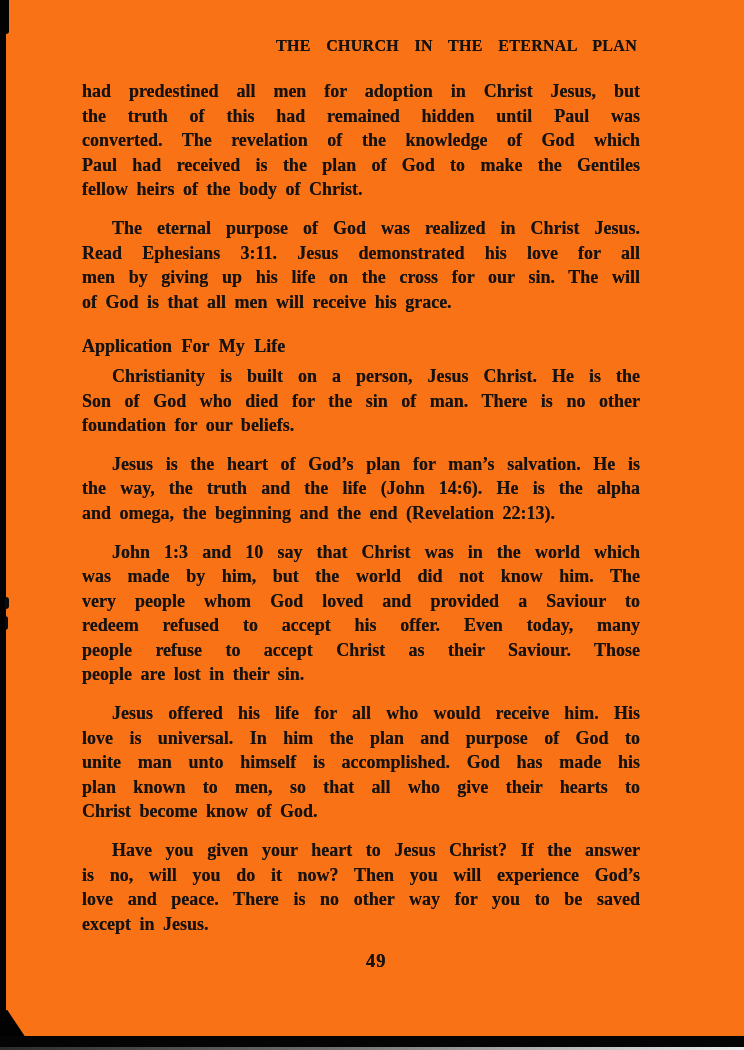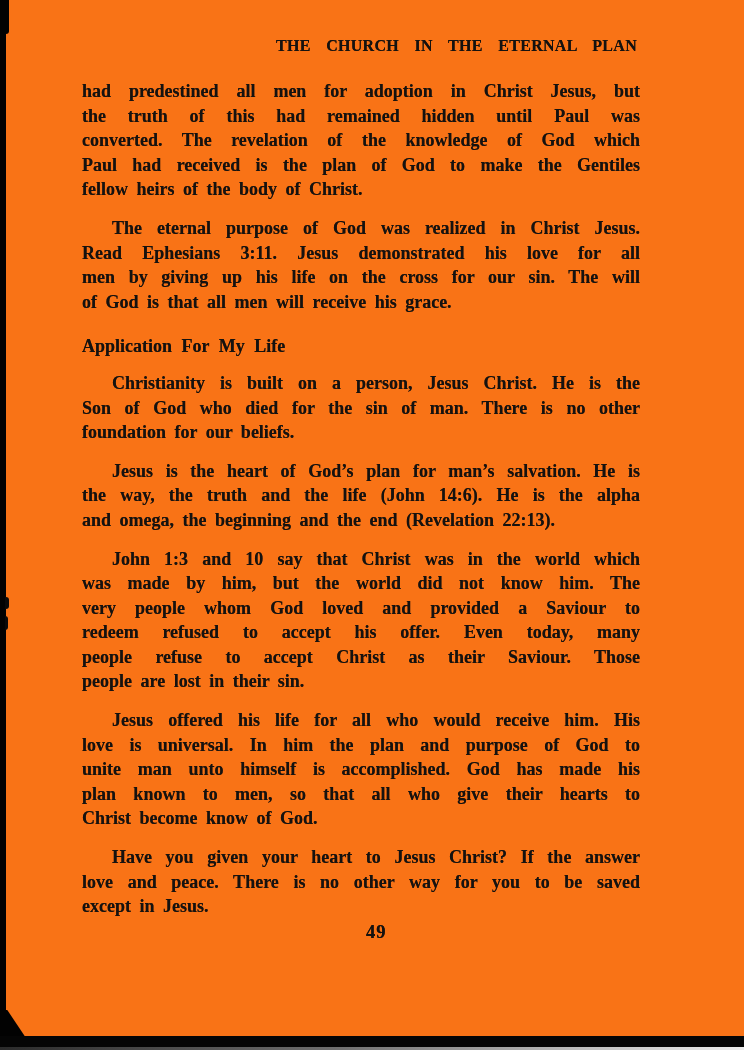--- a/index.html
+++ b/index.html
@@ -30,32 +30,32 @@
     top: 79px;
     width: 558px;
     font-size: 18px;
     font-weight: bold;
     line-height: 24.6px;
     text-shadow: 0 0 0.4px rgba(20,15,10,0.65);
   }
   .block { margin-top: 14px; }
   .block:first-child { margin-top: 0; }
   .heading { margin-top: 20px; word-spacing: 5px; }
-  .heading + .block { margin-top: 12px; }
+  .heading + .block { margin-top: 5px; }
   .line {
     text-align: justify;
     text-align-last: justify;
     word-spacing: 2px;
   }
   .line.last { text-align-last: left; word-spacing: 4px; }
   .line.indent { text-indent: 30px; }
   .page-number {
     position: absolute;
     left: 366px;
-    top: 922px;
+    top: 951px;
     font-size: 18.5px;
     font-weight: bold;
     letter-spacing: 1px;
     text-shadow: 0 0 0.4px rgba(20,15,10,0.8);
   }
   
   .left-bar {
     position: absolute; left: 0; top: 0;
     width: 6px; height: 1038px; background: #020202;
   }
@@ -130,20 +130,21 @@
       </div>
       <div class="paragraph block">
         <div class="line indent">Jesus offered his life for all who would receive him. His</div>
         <div class="line">love is universal. In him the plan and purpose of God to</div>
         <div class="line">unite man unto himself is accomplished. God has made his</div>
         <div class="line">plan known to men, so that all who give their hearts to</div>
         <div class="line last">Christ become know of God.</div>
       </div>
       <div class="paragraph block">
         <div class="line indent">Have you given your heart to Jesus Christ? If the answer</div>
+        <div class="line">is no, will you do it now? Then you will experience God’s</div>
         <div class="line">love and peace. There is no other way for you to be saved</div>
         <div class="line last">except in Jesus.</div>
       </div>
     </div>
 
   <div class="page-number">49</div>
 
   <div class="left-bar"></div>
   <div class="left-bar-cap"></div>
   <div class="edge-bump-1"></div>

